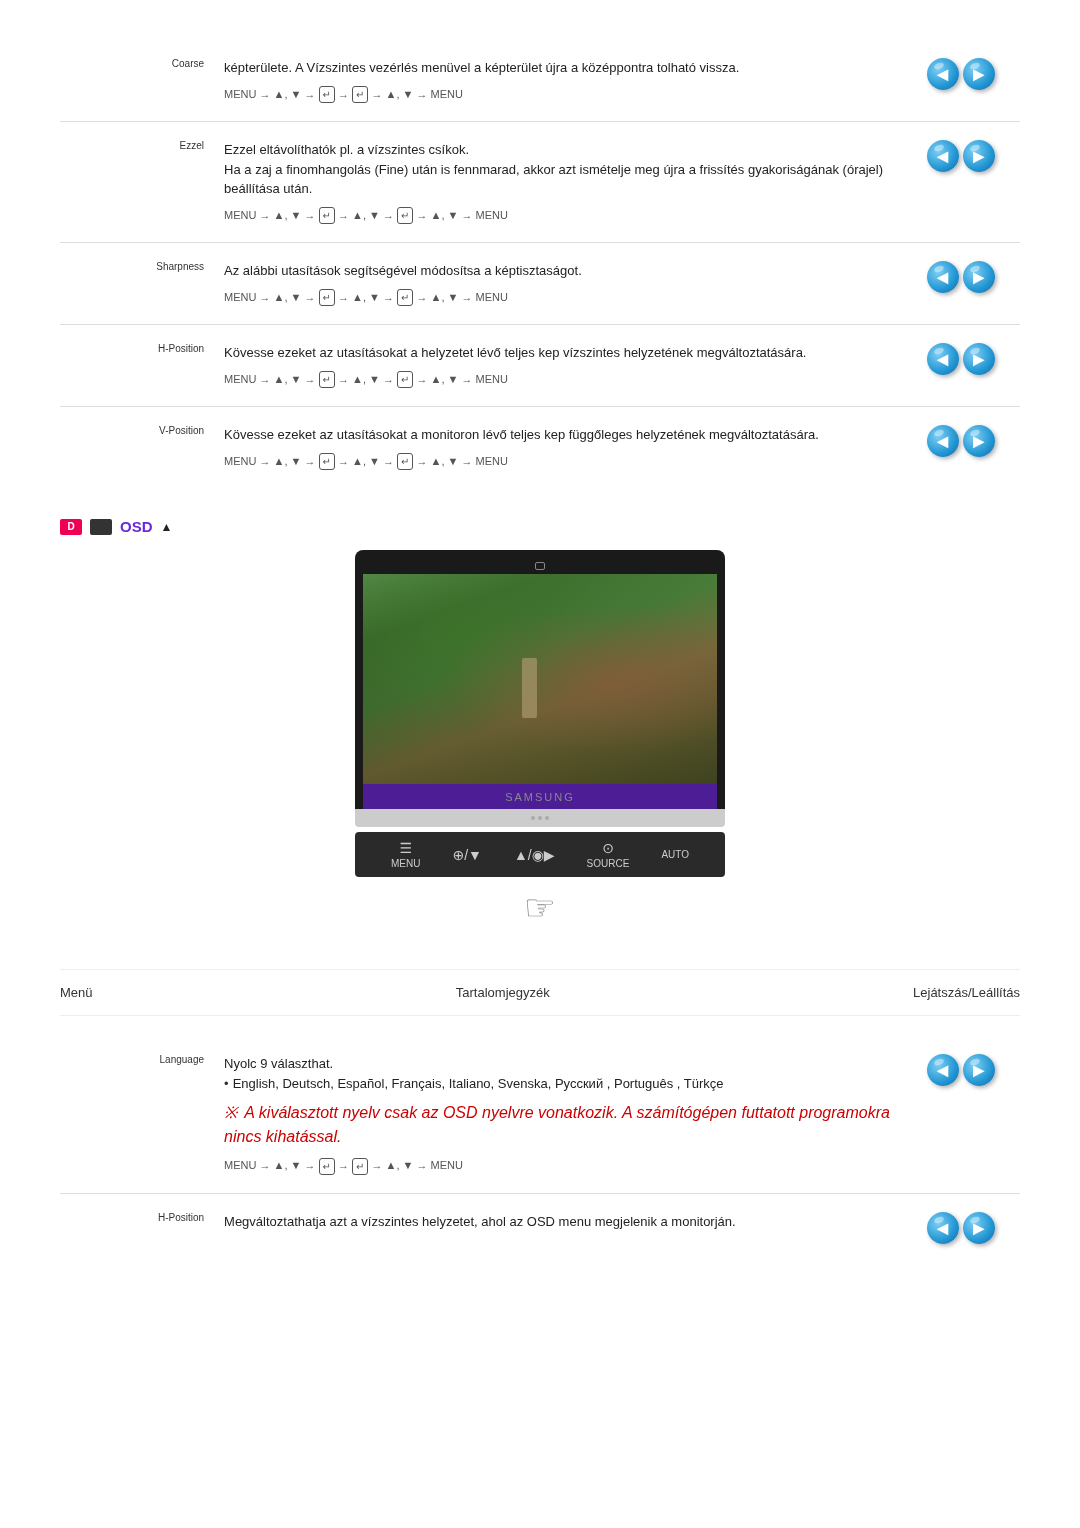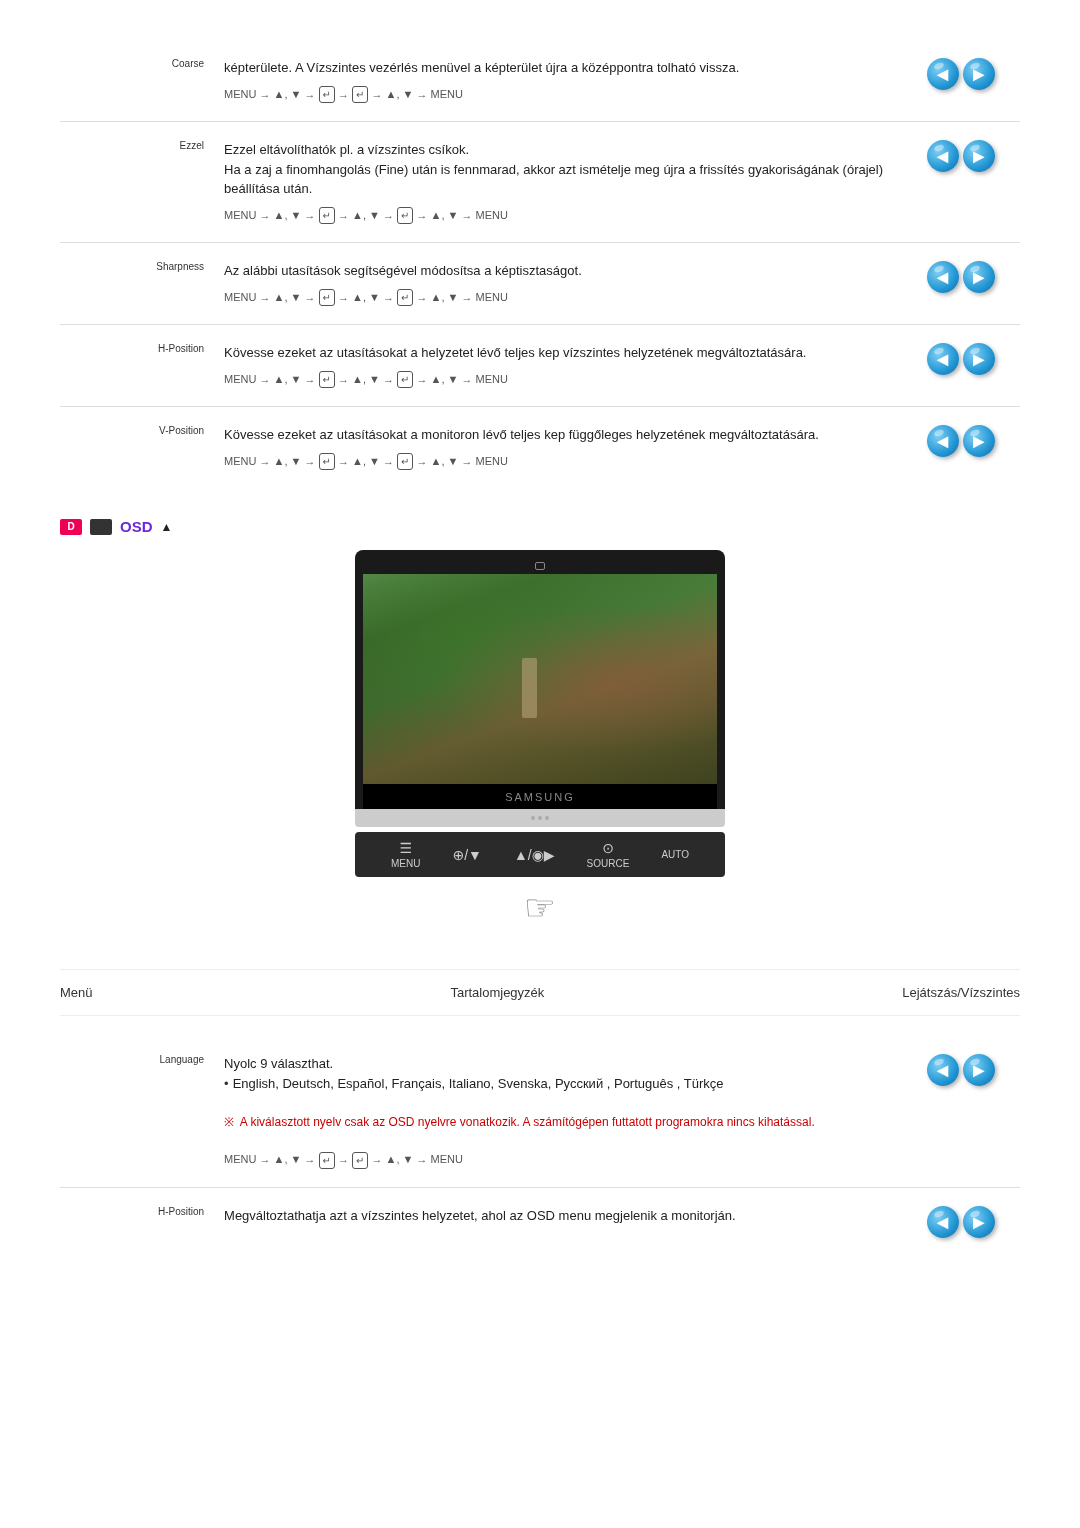--- a/index.html
+++ b/index.html
@@ -183,21 +183,21 @@
       content: '';
       position: absolute;
       top: 40%; left: 45%;
       width: 15px;
       height: 60px;
       background: rgba(180,160,120,0.6);
       border-radius: 2px;
     }
     .monitor-bottom-bar {
       height: 25px;
-      background: #000000;
+      background: #4c1d95;
       display: flex;
       align-items: center;
       justify-content: center;
     }
     .samsung-logo {
       color: #888;
       font-size: 11px;
       letter-spacing: 2px;
     }
     .monitor-stand {
@@ -264,22 +264,23 @@
       margin-bottom: 20px;
     }
     .page-nav-item {
       font-size: 13px;
       color: #333;
     }
 
     
     .warning-text {
       color: #c00;
-      font-size: 12px;
-      margin: 20px 0;
+      font-size: 16px;
+      margin: 8px 0;
+      font-style: italic;
     }
     .warning-star {
       color: #c00;
       margin-right: 3px;
     }
 
     
     .bullet-item {
       display: flex;
       gap: 4px;
@@ -425,21 +426,21 @@
     <div class="ctrl-item">
       <span class="ctrl-label">AUTO</span>
     </div>
   </div>
   <div class="hand-cursor">☞</div>
 </div>
 
 <div class="page-nav">
   <span class="page-nav-item">Menü</span>
   <span class="page-nav-item">Tartalomjegyzék</span>
-  <span class="page-nav-item">Lejátszás/Vízszintes</span>
+  <span class="page-nav-item">Lejátszás/Leállítás</span>
 </div>
 
 <table class="settings-table">
   <tbody>
     <tr>
       <td class="col-label">Language</td>
       <td class="col-desc">
         <div>Nyolc 9 választhat.</div>
         <div class="bullet-item">
           <span class="bullet">•</span>

